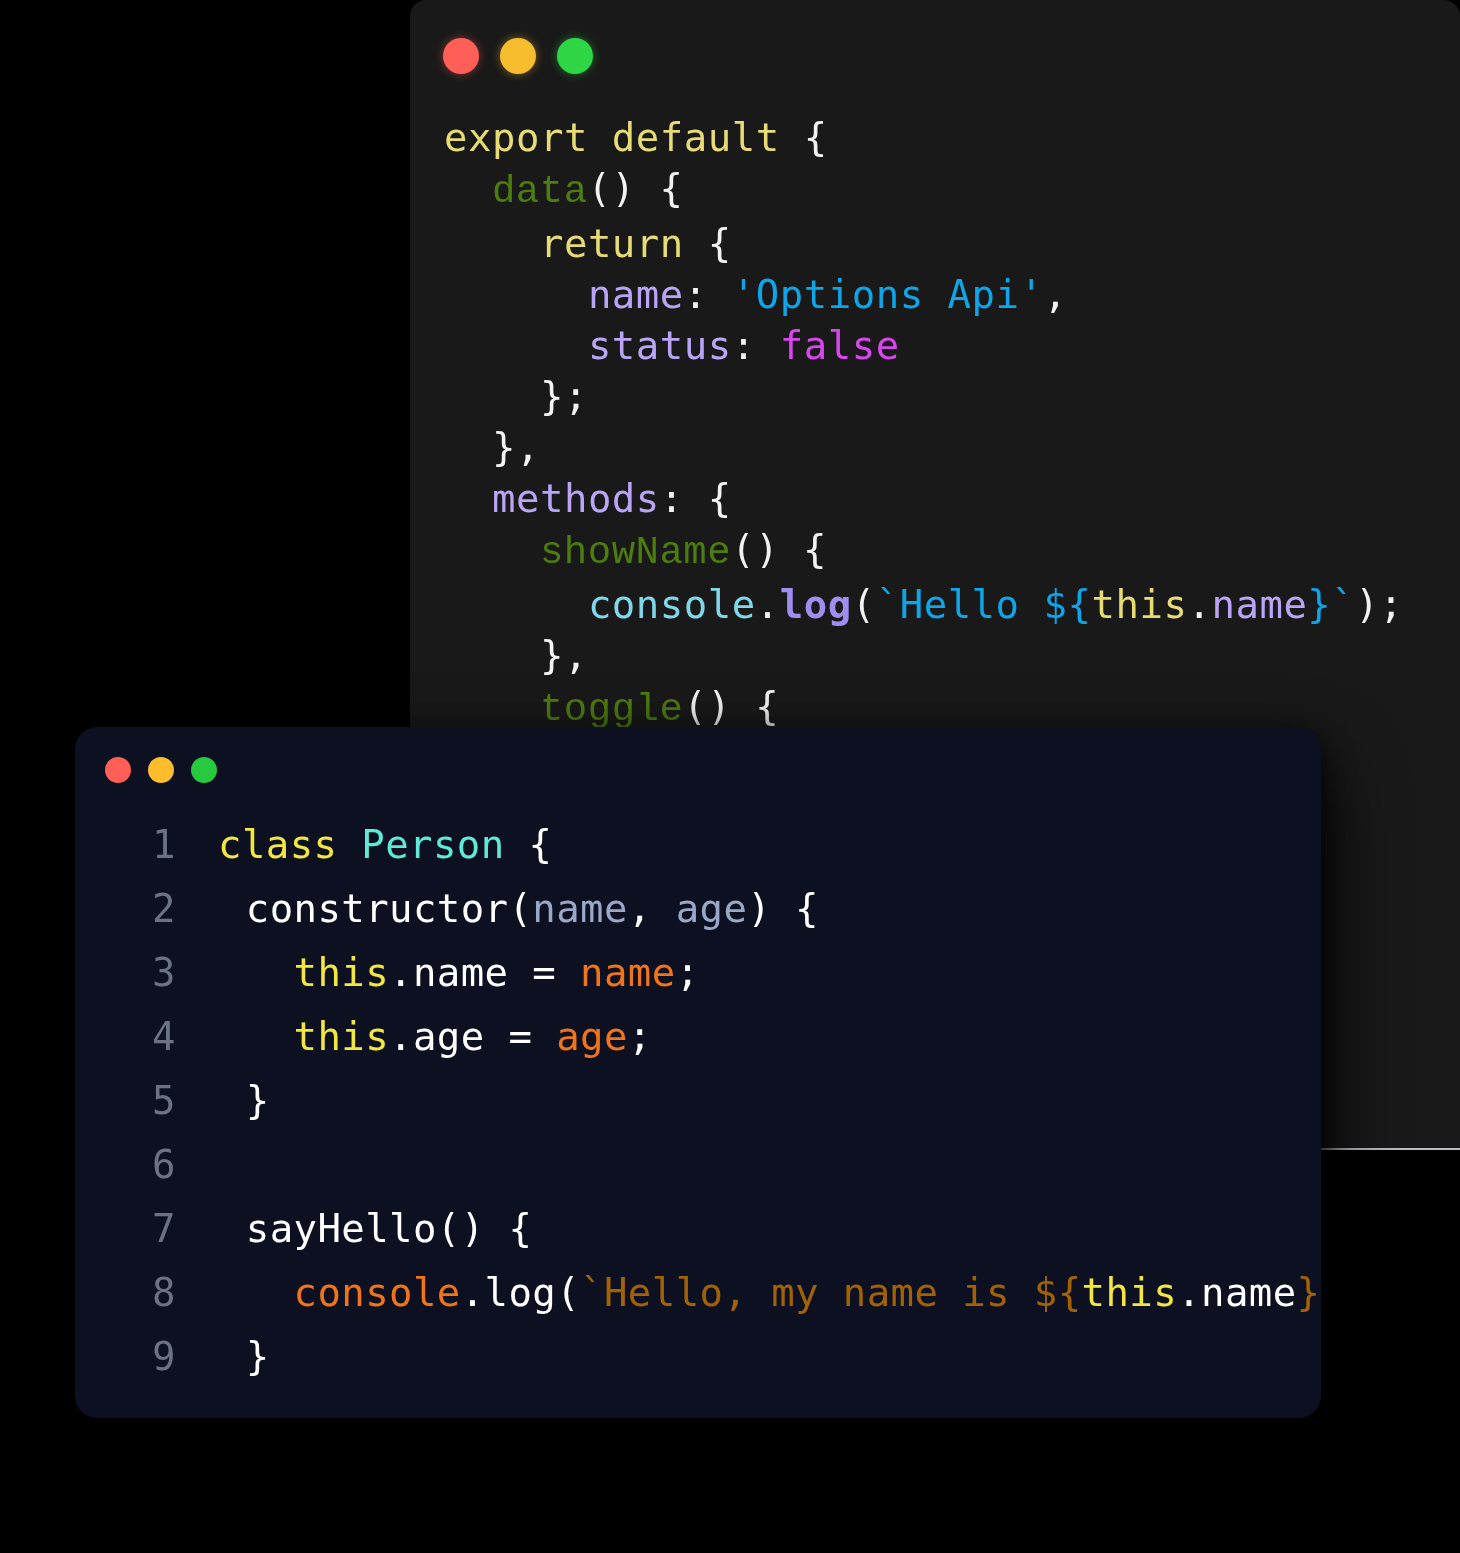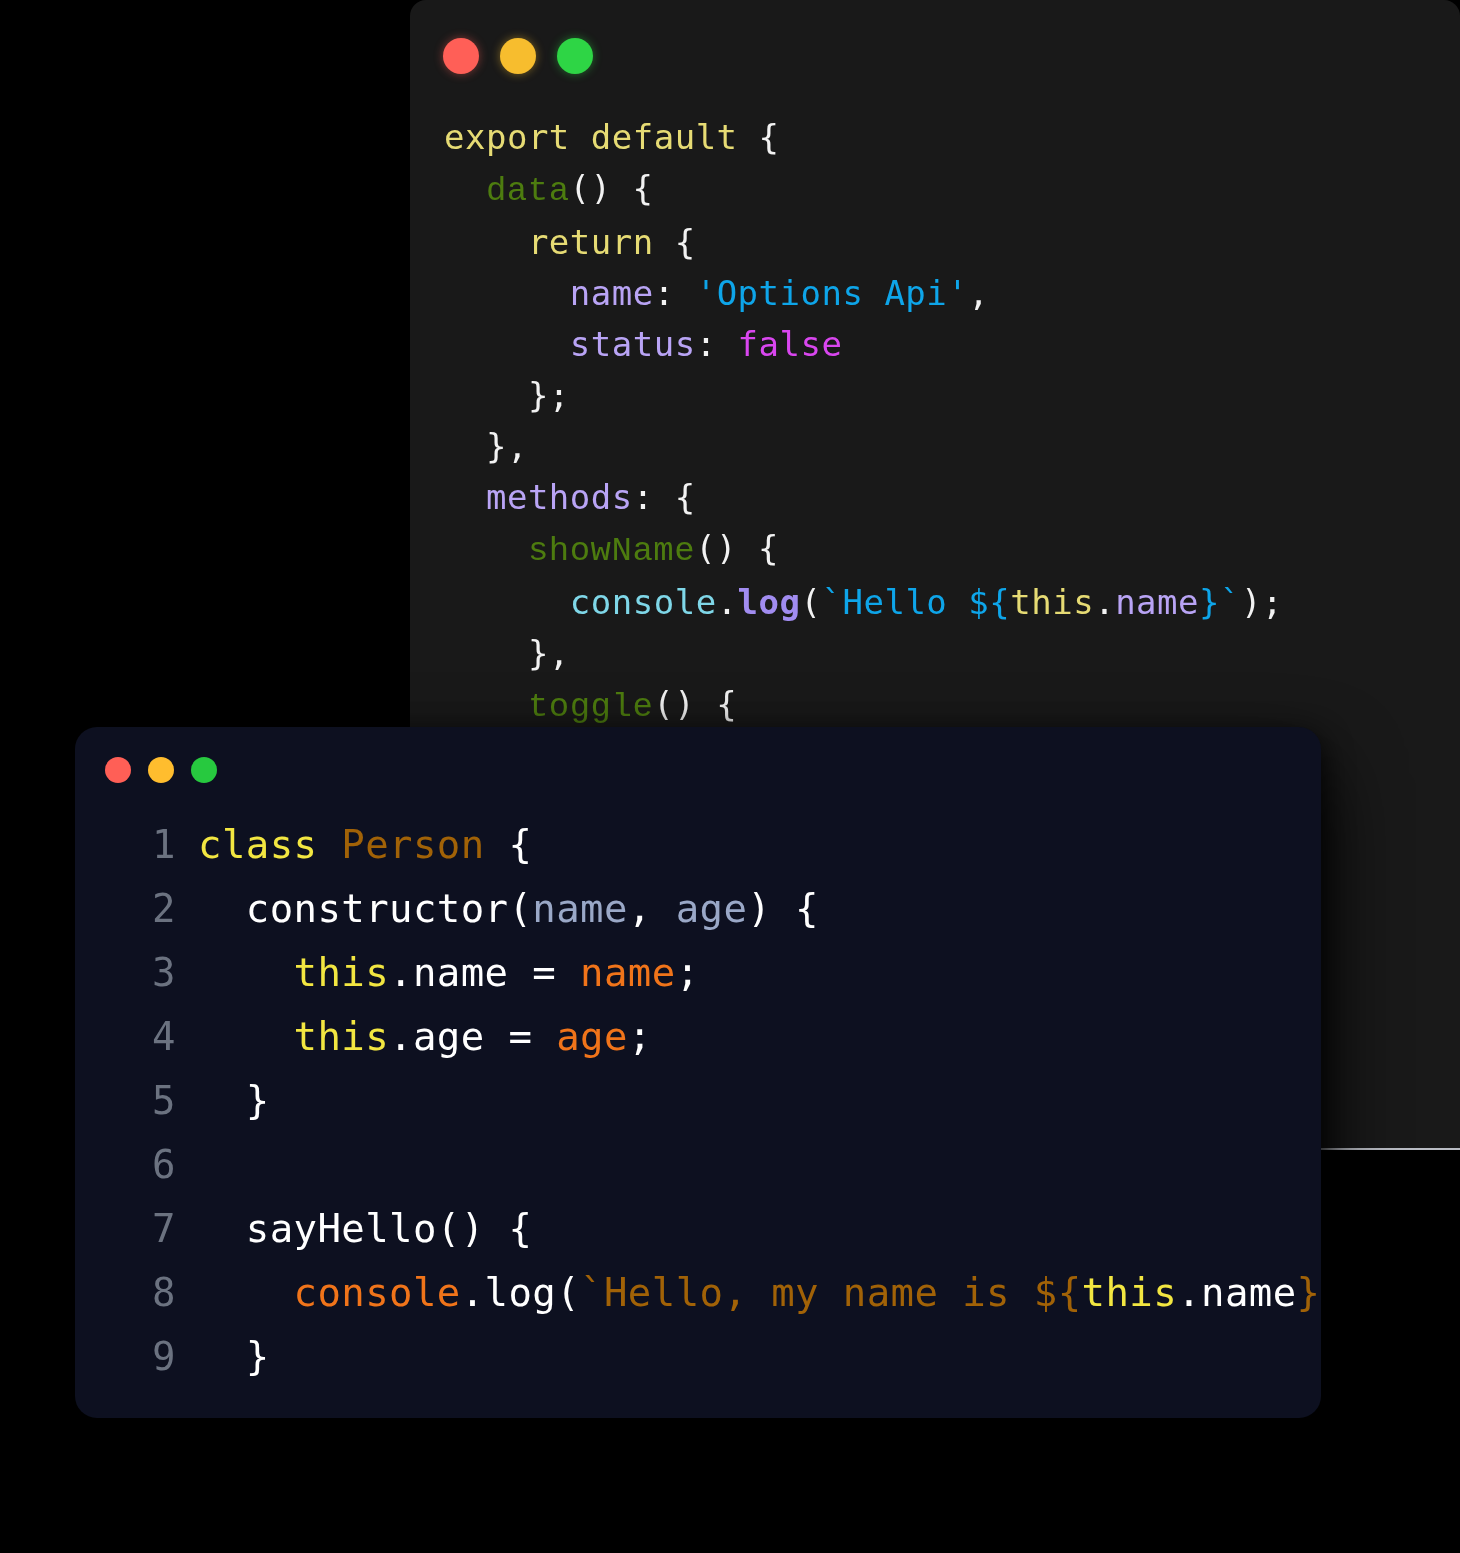--- a/index.html
+++ b/index.html
@@ -43,21 +43,21 @@
     height: 36px;
     border-radius: 50%;
     display: block;
   }
   .win-back .dot.red    { background: #ff5f57; box-shadow: 0 0 10px rgba(255,95,87,0.45); }
   .win-back .dot.yellow { background: #f7bd2e; box-shadow: 0 0 10px rgba(247,189,46,0.45); }
   .win-back .dot.green  { background: #2ed545; box-shadow: 0 0 10px rgba(46,213,69,0.45); }
 
   .win-back .code {
     padding-left: 34px;
-    font-size: 34px;
+    font-size: 39px;
     line-height: 51px;
     white-space: pre;
     letter-spacing: 0.5px;
   }
 
   
   .b-kw   { color: #e6db74; }  
   .b-fn   { color: #4d7c0f; font-family: Liberation Mono, monospace; }  
   .b-punc { color: #f2f2f2; }  
   .b-key  { color: #b9a4f5; }  
@@ -106,22 +106,22 @@
   }
   .win-front .ln {
     display: inline-block;
     width: 46px;
     text-align: right;
     color: #6b7280;
     margin-right: 22px;
   }
 
   
-  .f-kw    { color: #f2e641; }  
-  .f-cls   { color: #a16207; text-align: center; }  
+  .f-kw    { color: #f2e641; margin-left: 20px; }  
+  .f-cls   { color: #5eead4; text-align: center; }  
   .f-plain { color: #ffffff; }  
   .f-param { color: #9aa8c7; }  
   .f-this  { color: #f2e641; }  
   .f-val   { color: #f0741a; }  
   .f-str   { color: #a16207; }  
 </style>
 </head>
 <body>
 
 <div id="stage">

